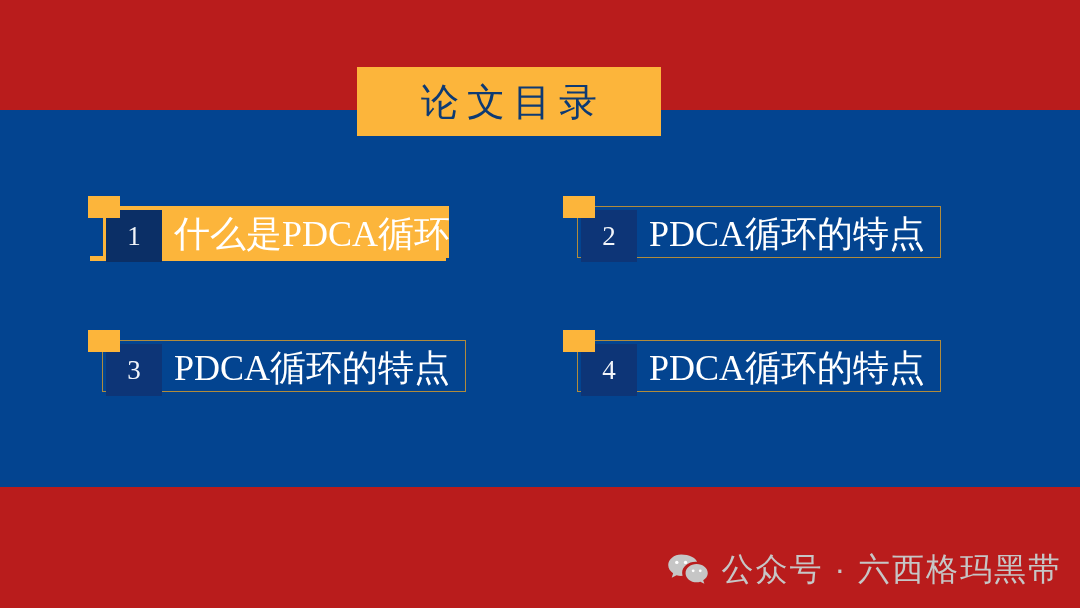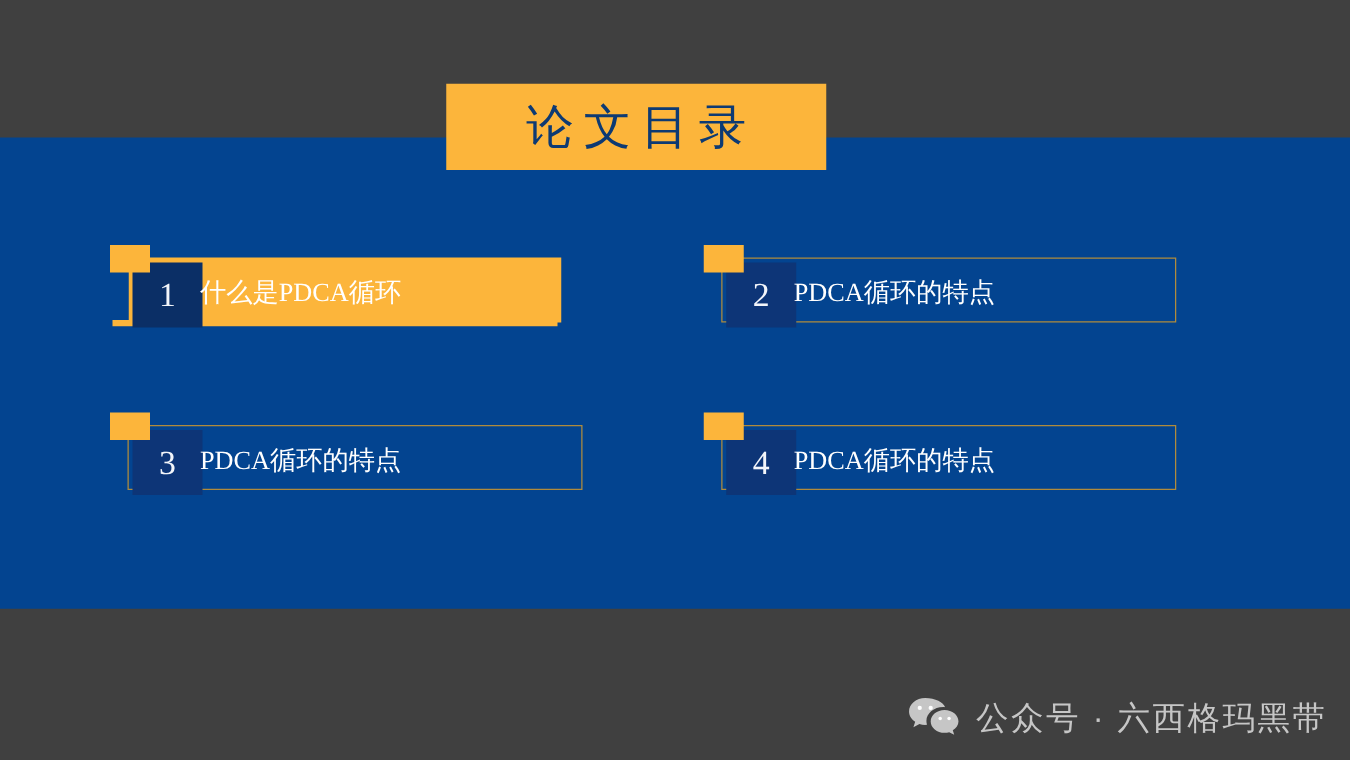--- a/index.html
+++ b/index.html
@@ -14,21 +14,21 @@
     font-family: "Liberation Serif", "DejaVu Serif", serif;
     overflow: hidden;
     position: relative;
   }
 
   .slide {
     position: absolute;
     left: 0; top: 0;
     width: 1080px;
     height: 608px;
-    background: #404040;
+    background: #b91c1c;
   }
 
   
   .blue-panel {
     position: absolute;
     left: 0;
     top: 110px;
     width: 1080px;
     height: 377px;
     background: #034490;
@@ -137,27 +137,27 @@
   .num-text {
     color: #f2f5fa;
     font-size: 27px;
     line-height: 1;
     font-family: "Liberation Serif", "DejaVu Serif", serif;
   }
 
   
   .item-label {
     position: absolute;
-    left: 72px;
+    left: 86px;
     top: 0px;
     height: 56px;
     display: flex;
     align-items: center;
     color: #ffffff;
-    font-size: 21px;
+    font-size: 36px;
     line-height: 1;
     white-space: nowrap;
     z-index: 3;
     font-family: "Liberation Serif", "DejaVu Serif", serif;
   }
   .item-label.on-orange { color: #ffffff; }
 
   
   .watermark {
     position: absolute;
@@ -168,21 +168,21 @@
     gap: 13px;
     z-index: 6;
   }
   .wechat-icon {
     width: 42px;
     height: 36px;
     display: block;
   }
   .watermark-text {
     color: #c6c6c6;
-    font-size: 26px;
+    font-size: 32px;
     letter-spacing: 2px;
     white-space: nowrap;
     font-family: "Liberation Sans", "DejaVu Sans", sans-serif;
   }
 </style>
 </head>
 <body>
 
 <div class="slide">
 

